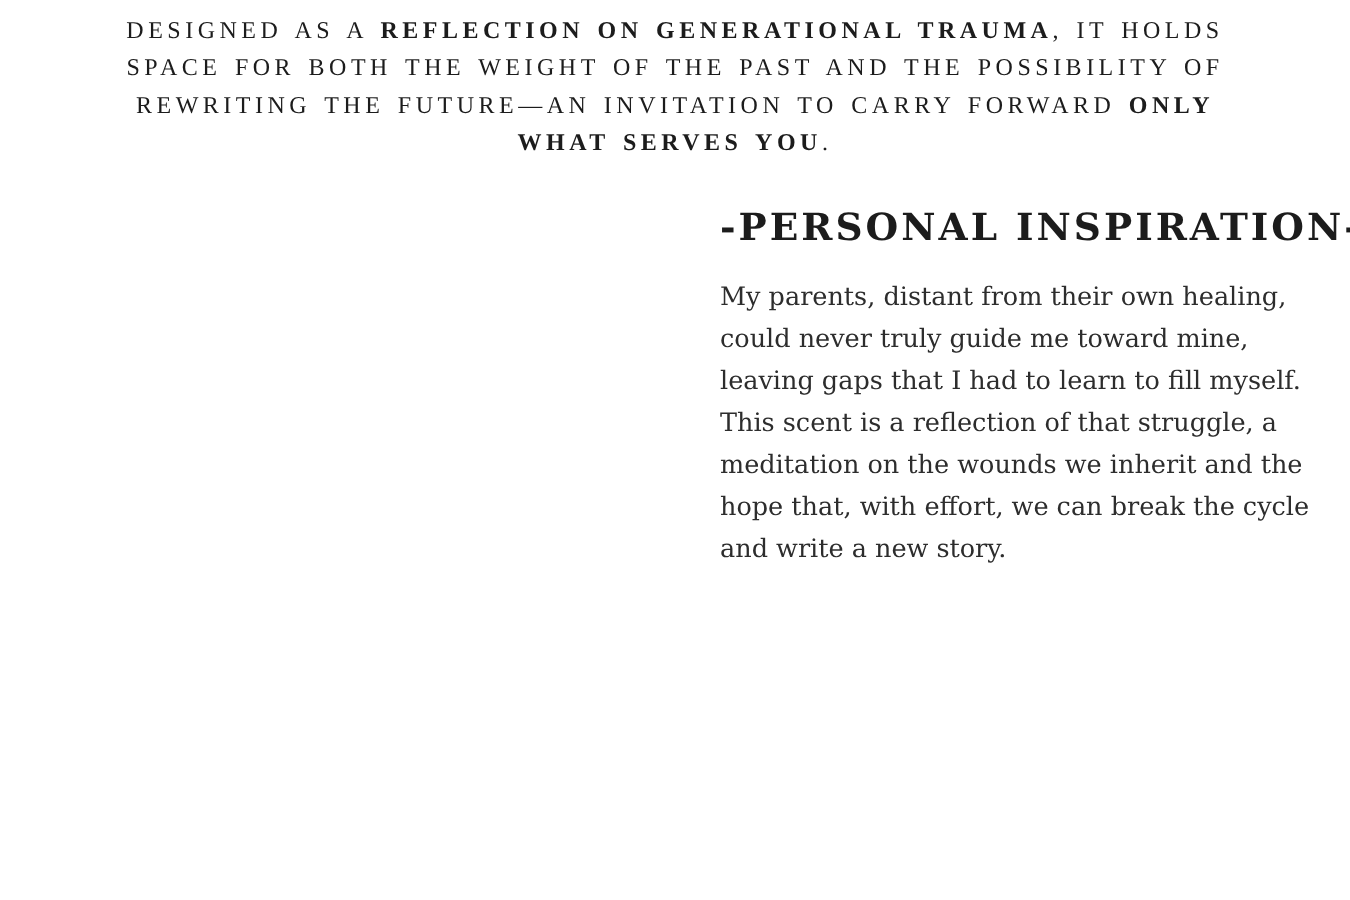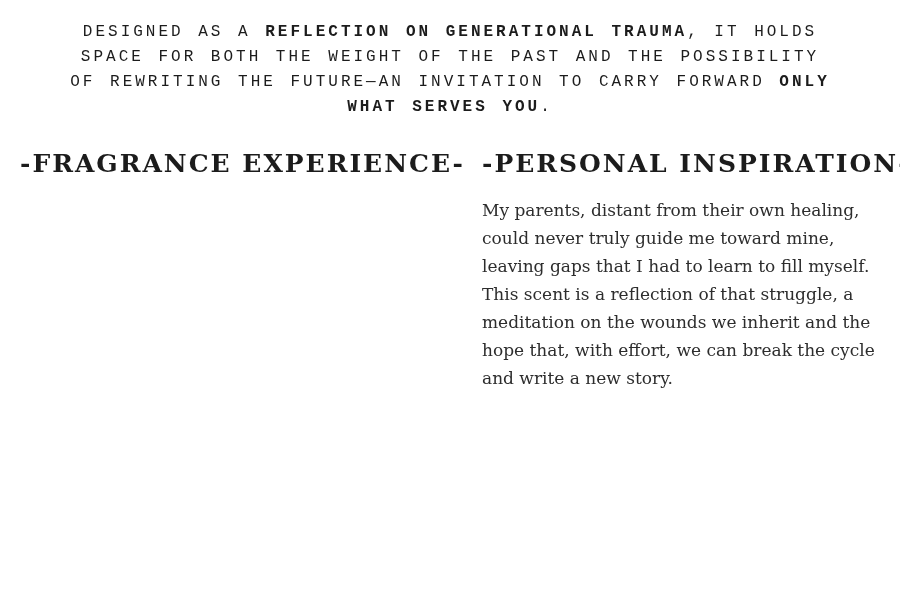--- a/index.html
+++ b/index.html
@@ -11,23 +11,23 @@
     font-family: "DejaVu Serif", serif;
   }
   .page {
     width: 900px;
     height: 600px;
     background: #ffffff;
   }
   
   .intro {
     width: 760px;
-    margin: 20px auto 0 auto;
+    margin: 8px auto 0 auto;
     text-align: center;
-    font-family: Liberation Mono, monospace;
+    font-family: Liberation Serif, serif;
     font-size: 16px;
     line-height: 25px;
     letter-spacing: 3px;
     word-spacing: 2px;
     color: #1c1c1c;
     font-weight: 400;
   }
   .intro strong { font-weight: 700; }
   
   .columns {
@@ -65,21 +65,20 @@
 
 <div class="page">
 
   <p class="intro">
     <span>DESIGNED AS A </span><strong>REFLECTION ON GENERATIONAL TRAUMA</strong><span>, IT HOLDS SPACE FOR BOTH THE WEIGHT OF THE PAST AND THE POSSIBILITY OF REWRITING THE FUTURE—AN INVITATION TO CARRY FORWARD </span><strong>ONLY WHAT SERVES YOU</strong><span>.</span>
   </p>
 
   <div class="columns">
 
     <div class="column">
-      <h2 class="column-heading">-FRAGRANCE EXPERIENCE-</h2>
       <div class="body-text align-right">
       </div>
     </div>
 
     <div class="column">
       <h2 class="column-heading">-PERSONAL INSPIRATION-</h2>
       <div class="body-text align-left">
         <p>My parents, distant from their own healing, could never truly guide me toward mine, leaving gaps that I had to learn to fill myself. This scent is a reflection of that struggle, a meditation on the wounds we inherit and the hope that, with effort, we can break the cycle and write a new story.</p>
       </div>
     </div>

